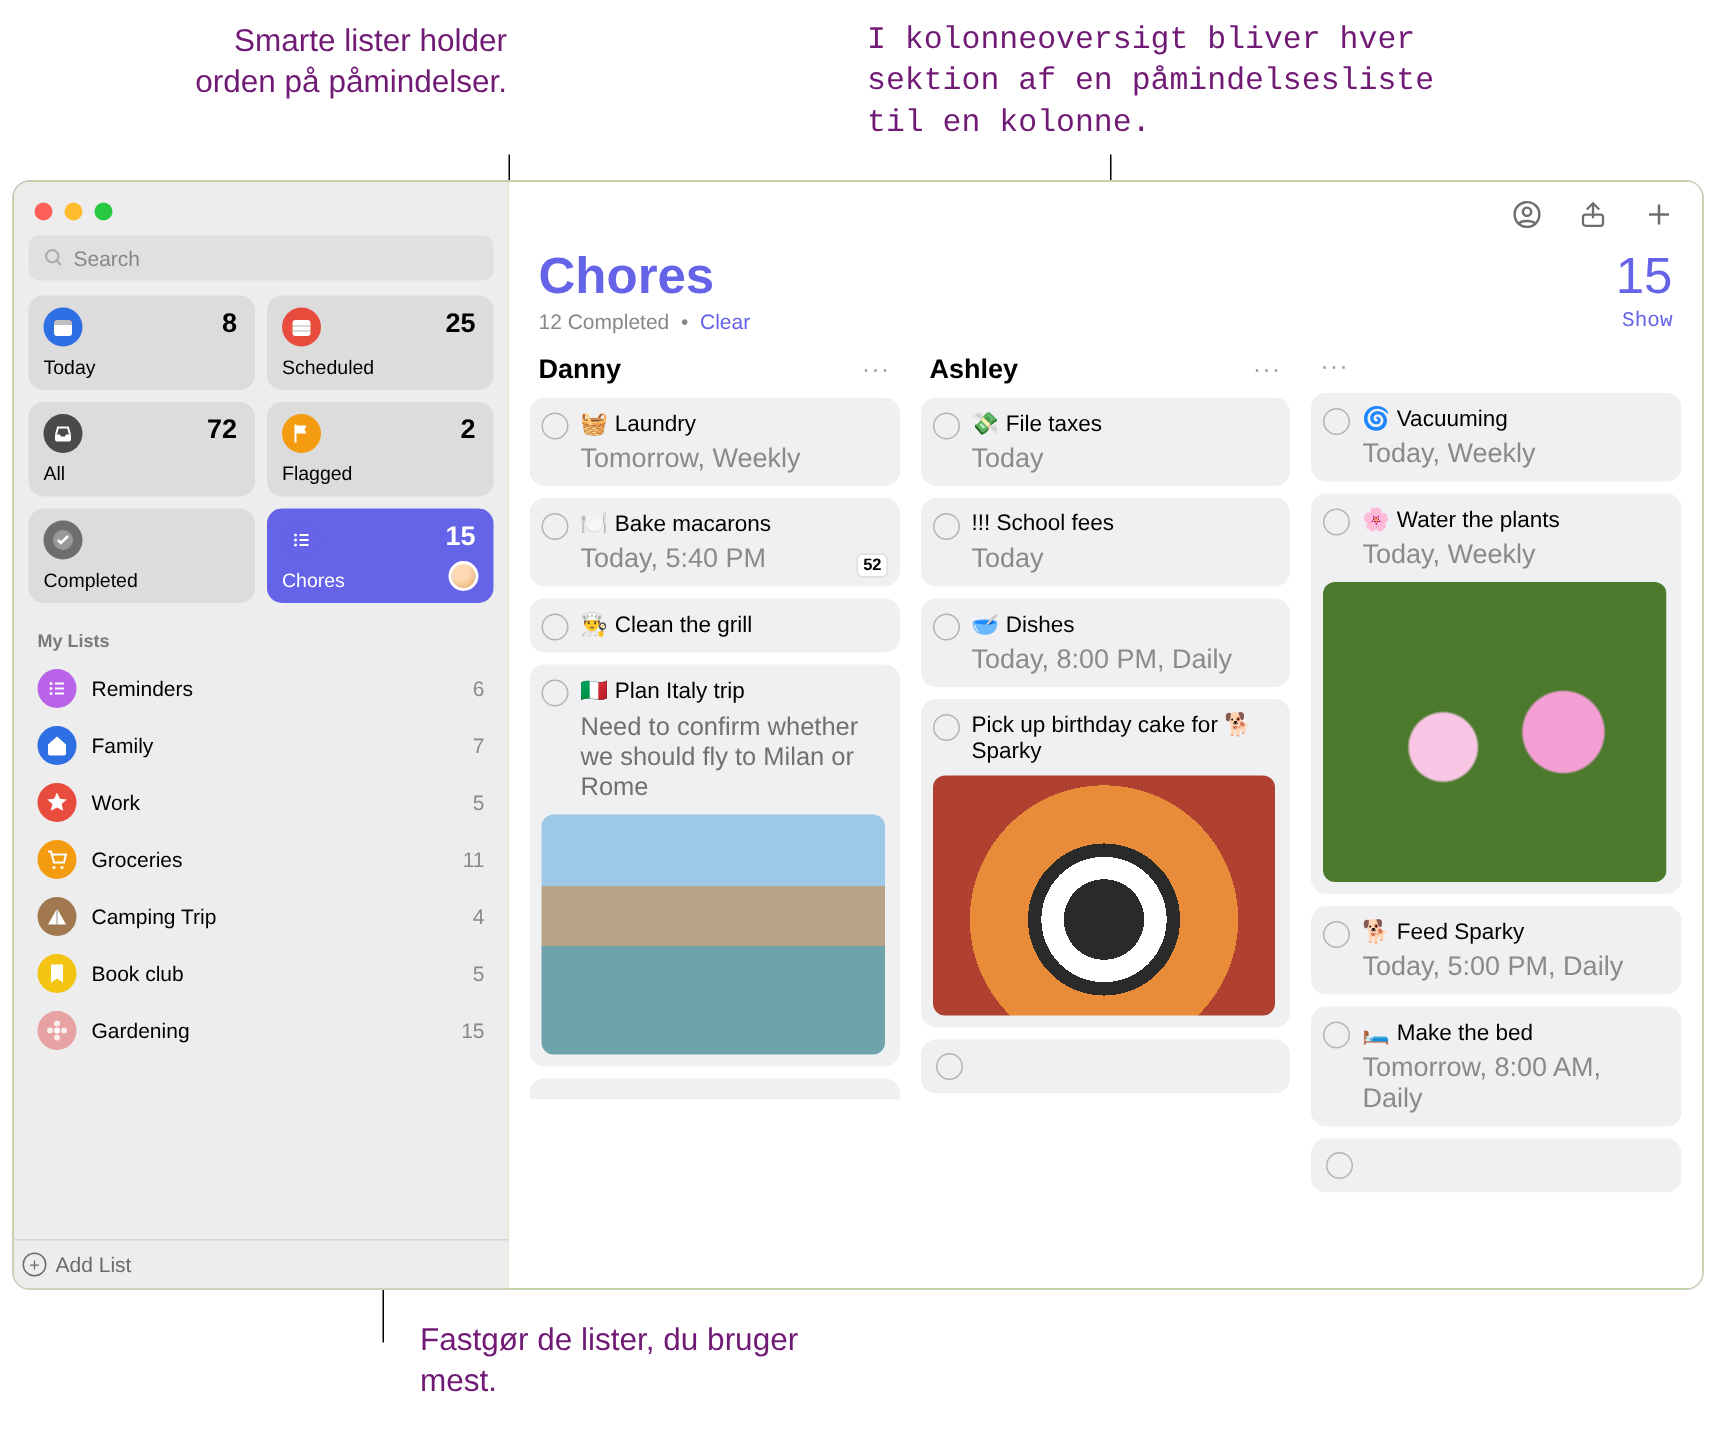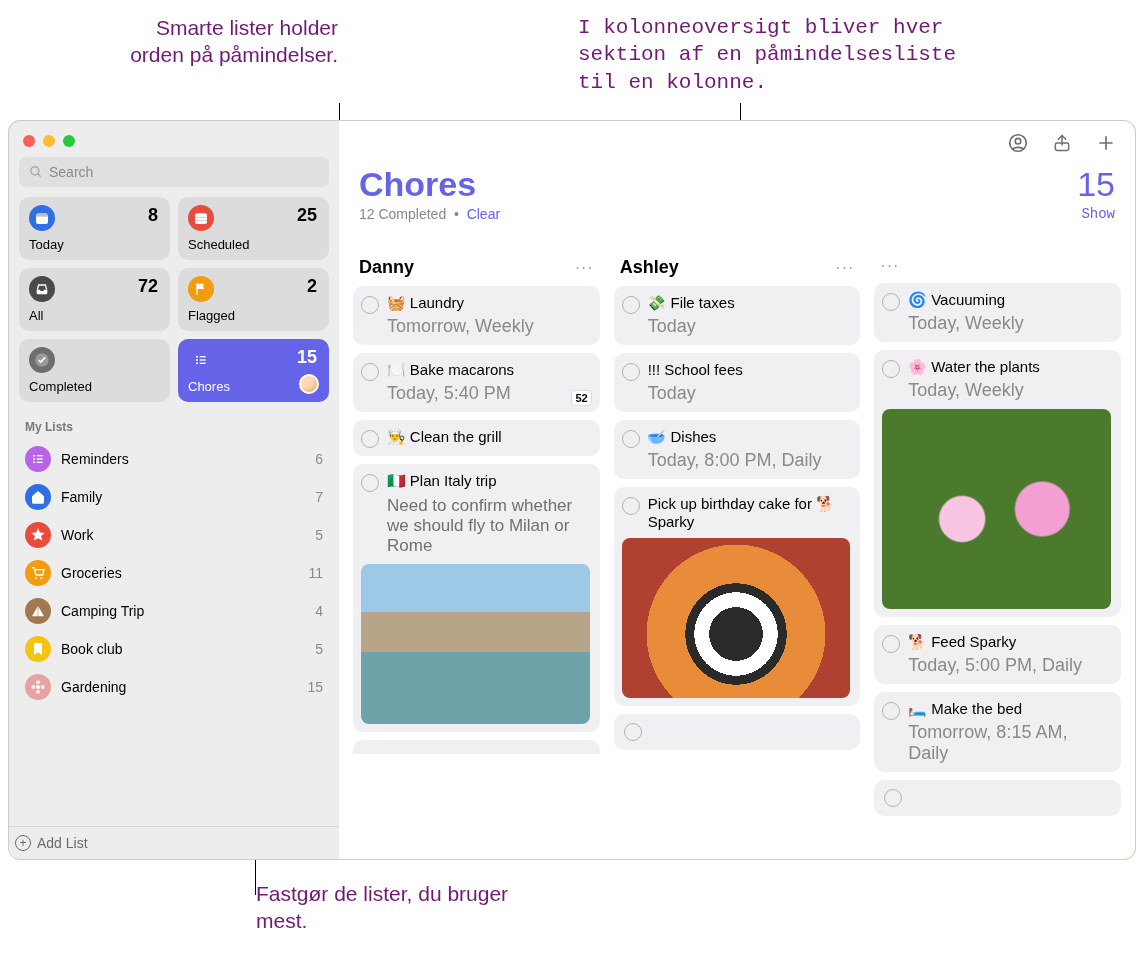--- a/index.html
+++ b/index.html
@@ -137,21 +137,21 @@
   }
   .list-title { font-size: 34px; font-weight: 800; color:#6563e8; flex:1; }
   .big-count { font-size: 34px; font-weight: 300; color:#6563e8; }
   .sub-row { display:flex; padding: 2px 20px 0 20px; font-size:14px; color:#888; align-items:center;}
   .sub-row .link { color:#6563e8; cursor:pointer; }
   .sub-row .show { margin-left:auto; color:#6563e8; cursor:pointer;font-family:Liberation Mono, monospace;}
   .columns {
     display:flex; gap: 14px; padding: 10px 14px 10px 14px;
     flex:1; overflow:hidden;
   }
-  .col { flex:1; min-width:0; display:flex; flex-direction:column;margin-top:21px; }
+  .col { flex:1; min-width:0; display:flex; flex-direction:column; }
   .col-head { display:flex; align-items:center; padding: 4px 6px 8px 6px; }
   .col-title { font-size:18px; font-weight:700; flex:1; }
   .col-menu { color:#999; cursor:pointer; letter-spacing:1px; font-size:16px;}
   .cards { display:flex; flex-direction:column; gap:8px; overflow:hidden;}
   .card {
     background:#f0f0f3; border-radius:10px;
     padding:8px 10px 8px 8px;
     position:relative;
   }
   .card-row { display:flex; align-items:flex-start; gap:8px; }
@@ -180,21 +180,21 @@
   .empty-card .radio{ margin-top:0;}
   .peek { background:#f0f0f3; border-radius:10px 10px 0 0; height:14px; }
 
   svg { display:block; }
 </style>
 </head>
 <body>
 
 <div class="callout" style="left:108px; top:14px; width:230px; text-align:right;">Smarte lister holder orden på påmindelser.</div>
 <div class="callout" style="left:578px; top:14px; width:420px;font-family:Liberation Mono, monospace;">I kolonneoversigt bliver hver sektion af en påmindelsesliste til en kolonne.</div>
-<div class="callout" style="left:256px; top:880px; width:260px;">Fastgør de lister, du bruger mest.</div>
+<div class="callout" style="left:280px; top:880px; width:260px;">Fastgør de lister, du bruger mest.</div>
 
 <div class="callout-line" style="left:339px; top:103px; width:1px; height:230px;"></div>
 <div class="callout-line" style="left:740px; top:103px; width:1px; height:290px;"></div>
 <div class="callout-line" style="left:255px; top:605px; width:1px; height:290px;"></div>
 
 <div class="app-window">
 
   <div class="sidebar">
     <div class="traffic-lights">
       <div class="tl tl-close"></div>
@@ -503,21 +503,21 @@
                 <div class="radio"></div>
                 <div class="card-title">🐕 Feed Sparky</div>
               </div>
               <div class="card-sub">Today, 5:00 PM, Daily</div>
             </div>
             <div class="card">
               <div class="card-row">
                 <div class="radio"></div>
                 <div class="card-title">🛏️ Make the bed</div>
               </div>
-              <div class="card-sub">Tomorrow, 8:15 AM, Daily</div>
+              <div class="card-sub">Tomorrow, 8:00 AM, Daily</div>
             </div>
             <div class="empty-card">
               <div class="radio"></div>
             </div>
           </div>
         </div>
       </div>
   </div>
 </div>
 

